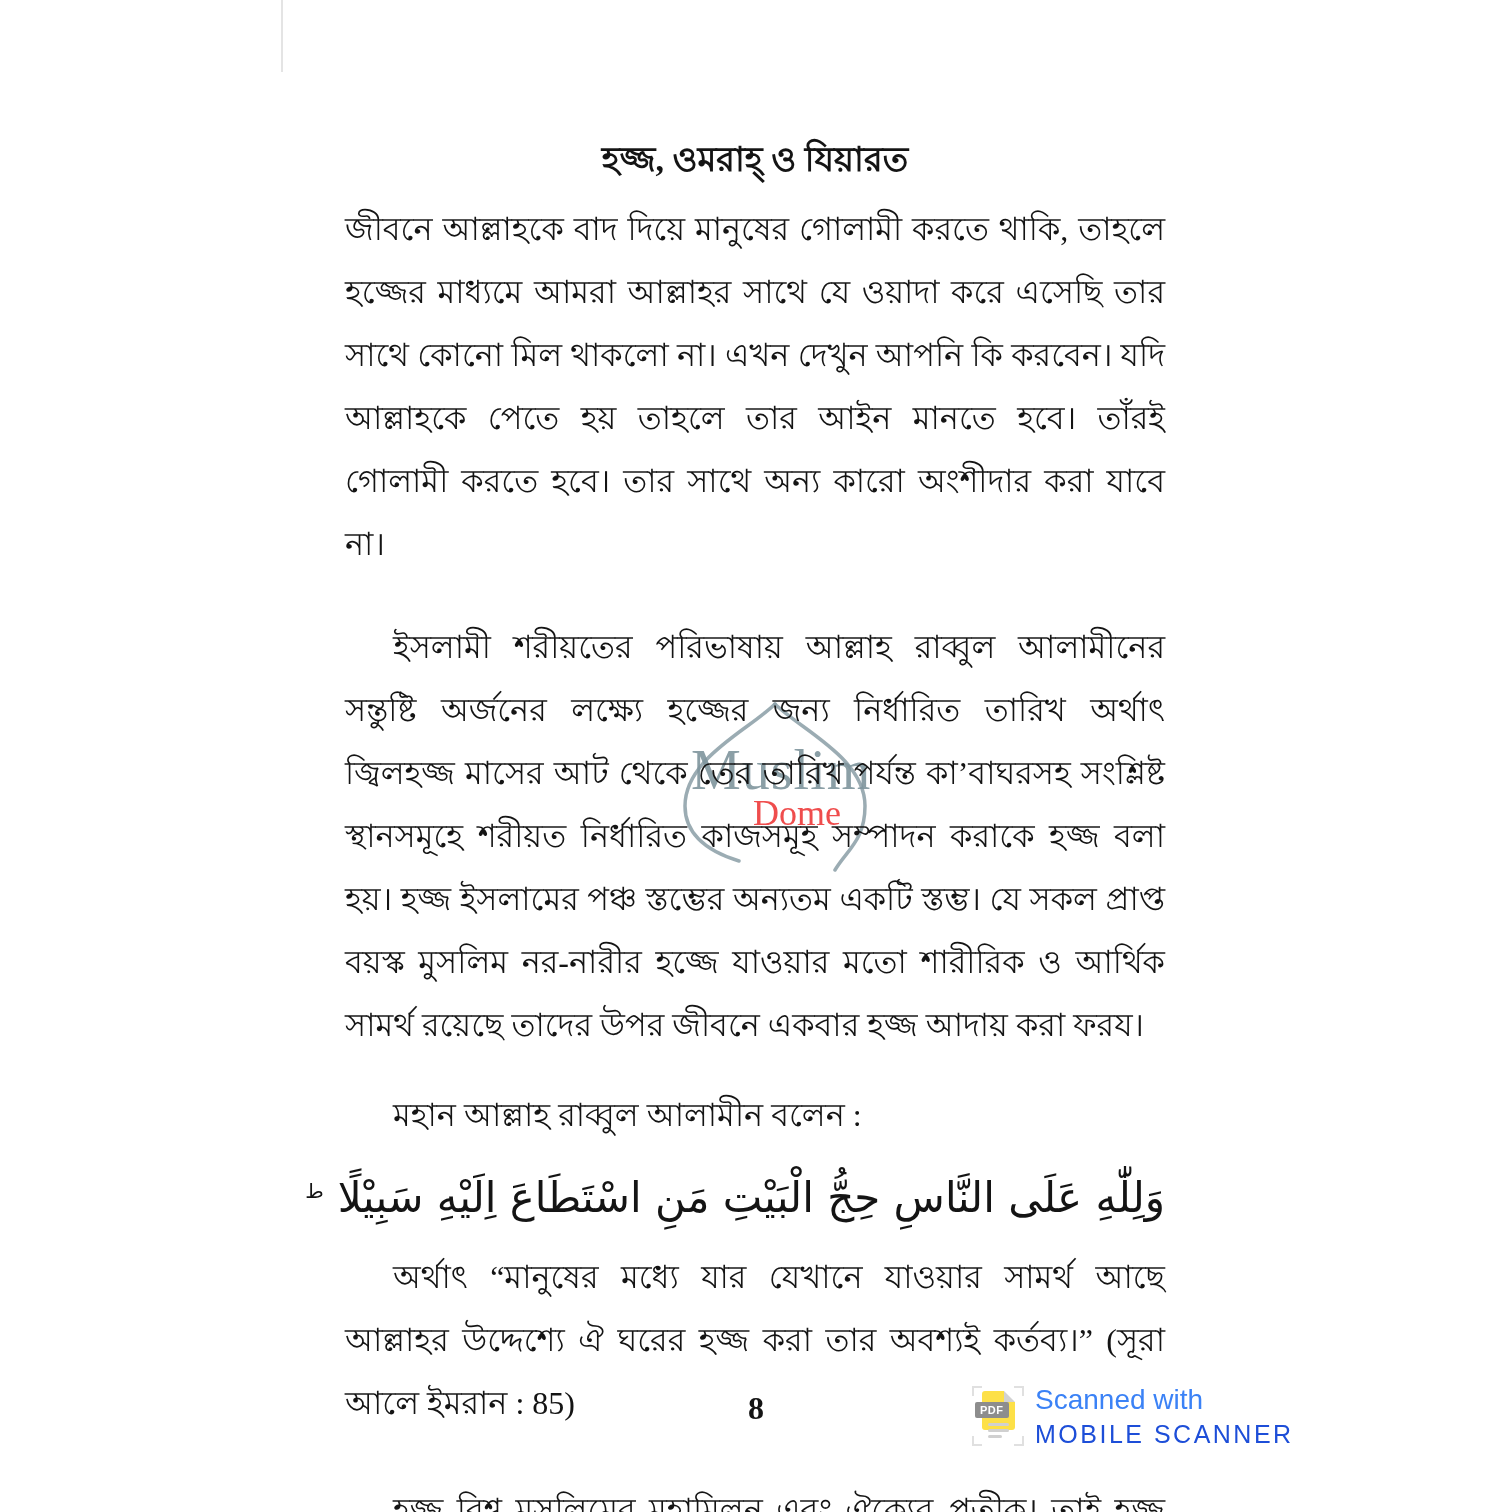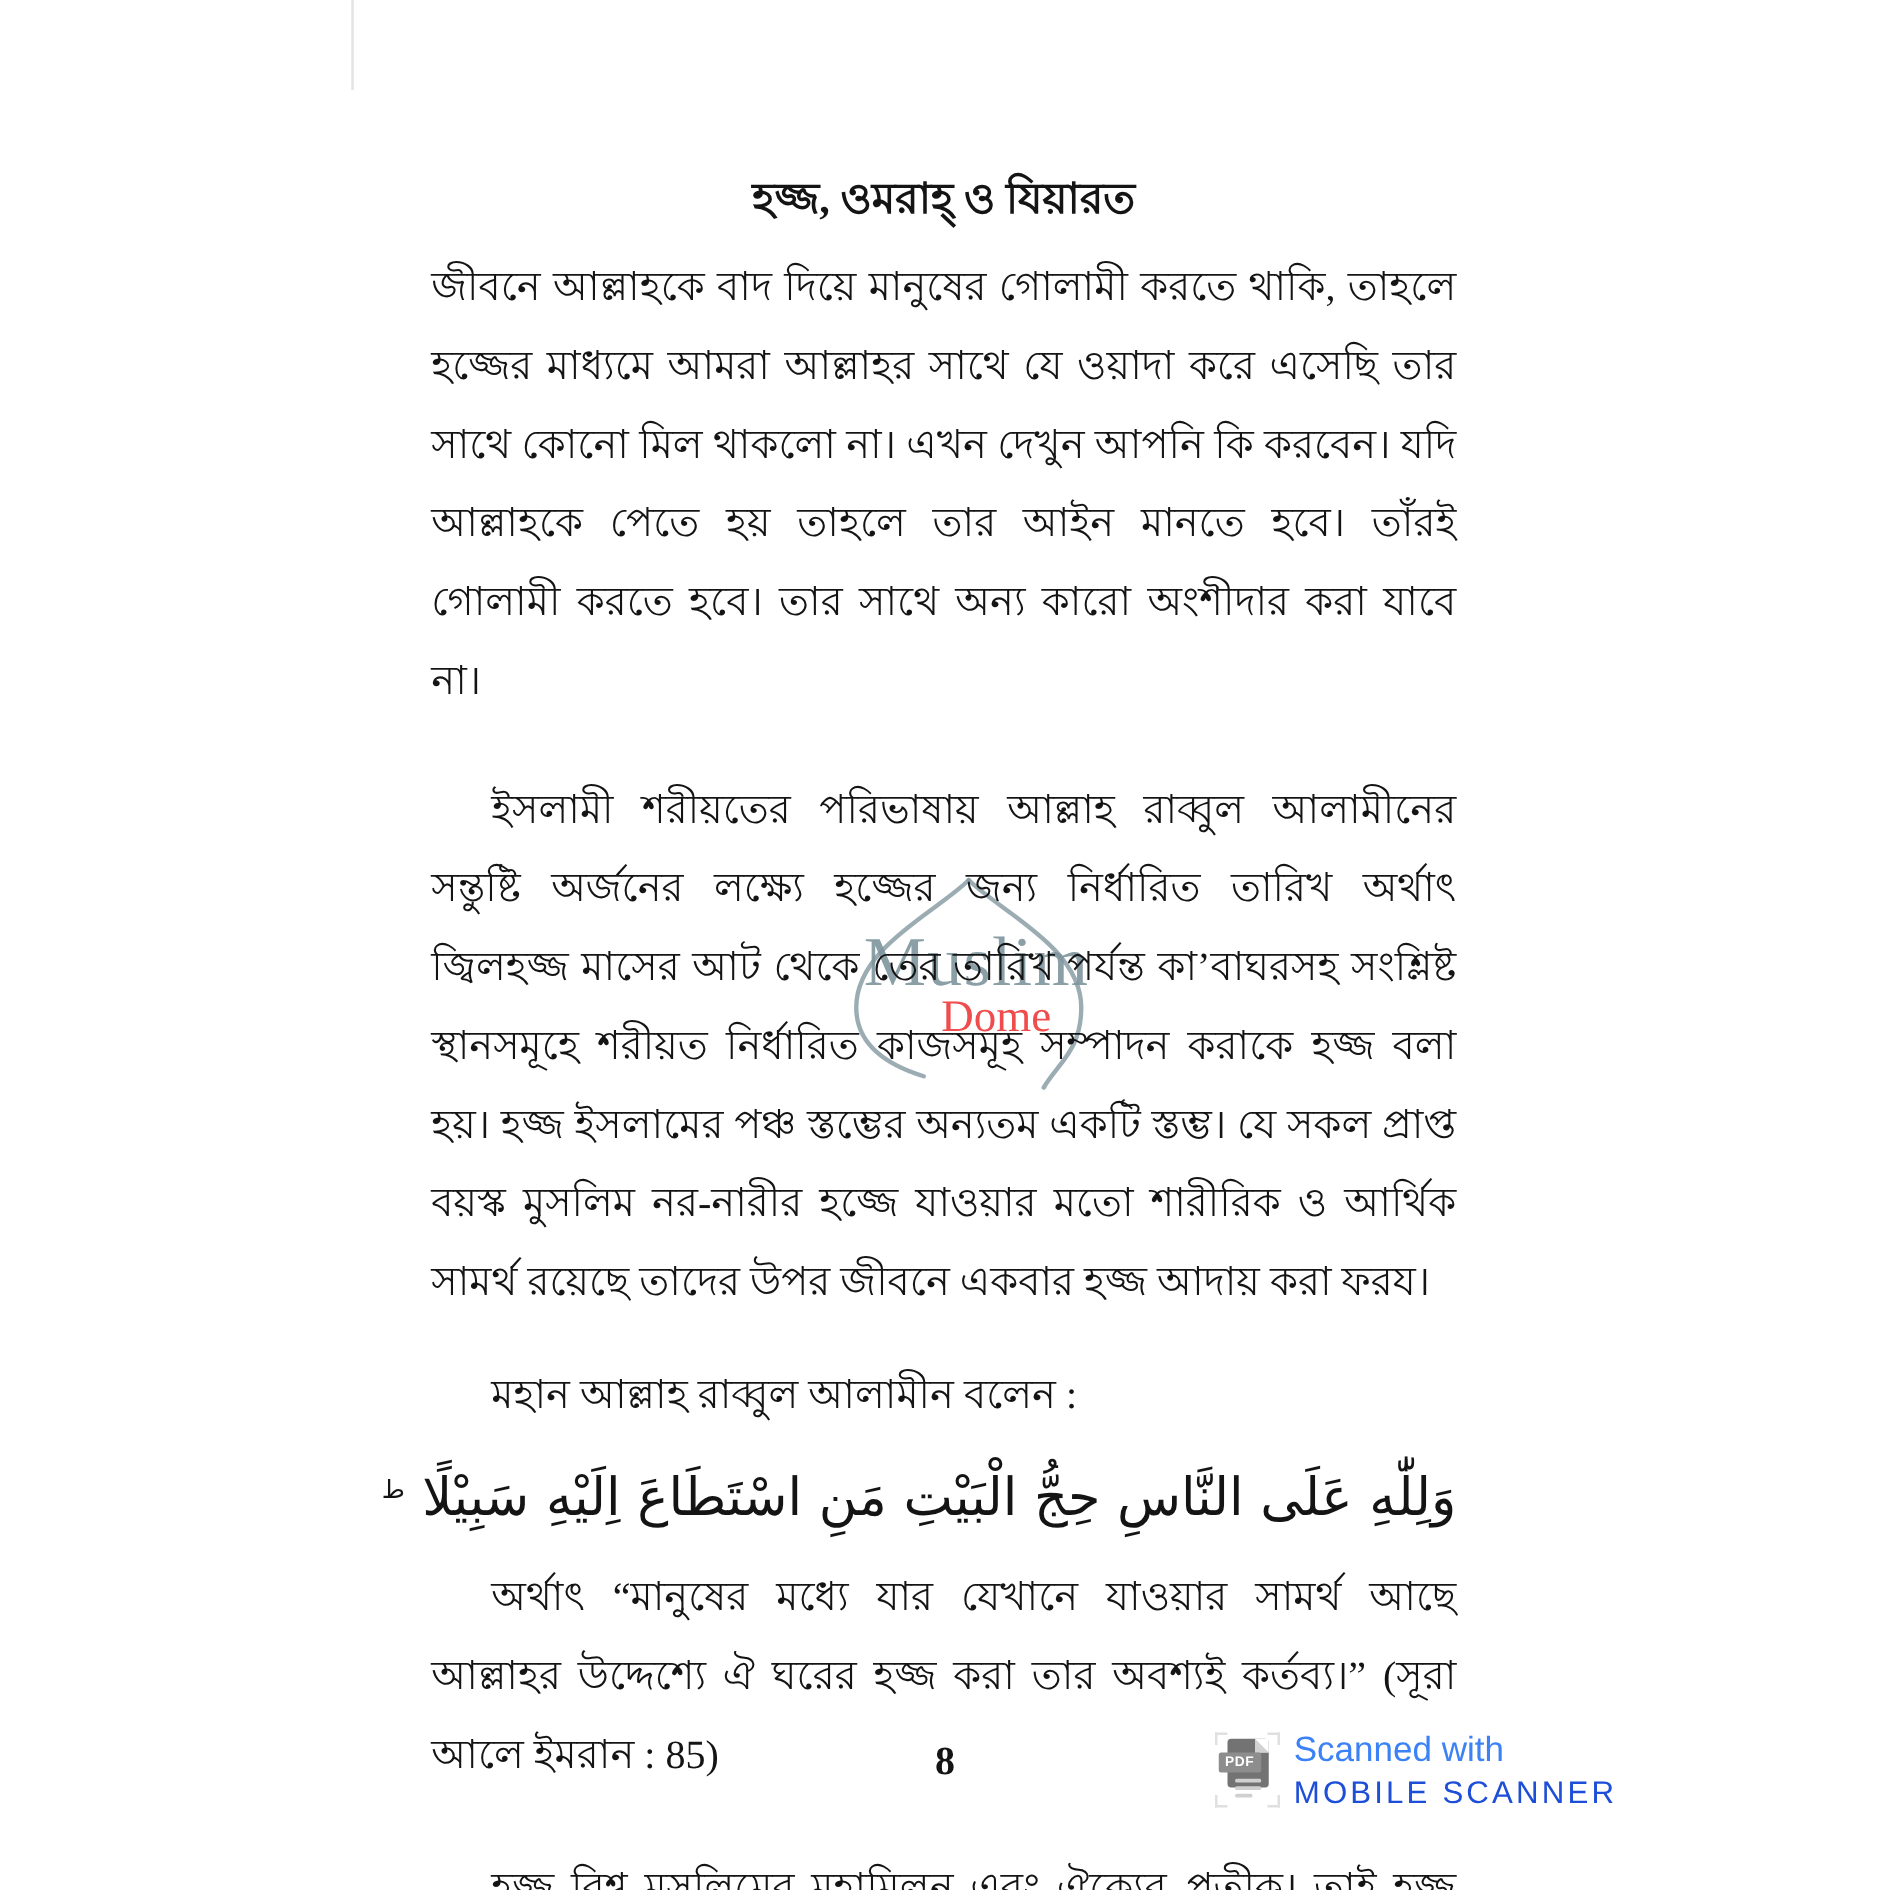--- a/index.html
+++ b/index.html
@@ -101,21 +101,21 @@
   .pdf-icon { position: relative; width: 46px; height: 56px; margin-top: 4px; }
   .corner { position: absolute; width: 8px; height: 8px; }
   .c-tl { left: -3px; top: -2px; border-left: 2px solid #e0e0e0; border-top: 2px solid #e0e0e0; }
   .c-tr { right: -3px; top: -2px; border-right: 2px solid #e0e0e0; border-top: 2px solid #e0e0e0; }
   .c-bl { left: -3px; bottom: -2px; border-left: 2px solid #e0e0e0; border-bottom: 2px solid #e0e0e0; }
   .c-br { right: -3px; bottom: -2px; border-right: 2px solid #e0e0e0; border-bottom: 2px solid #e0e0e0; }
   .doc {
     position: absolute;
     left: 7px; top: 3px;
     width: 33px; height: 39px;
-    background: #737373;
+    background: #fde047;
     border-radius: 3px;
   }
   .doc::before {
     content: "";
     position: absolute;
     top: 0; right: 0;
     width: 0; height: 0;
     border-top: 11px solid #ffffff;
     border-left: 11px solid #d2d2d2;
   }

